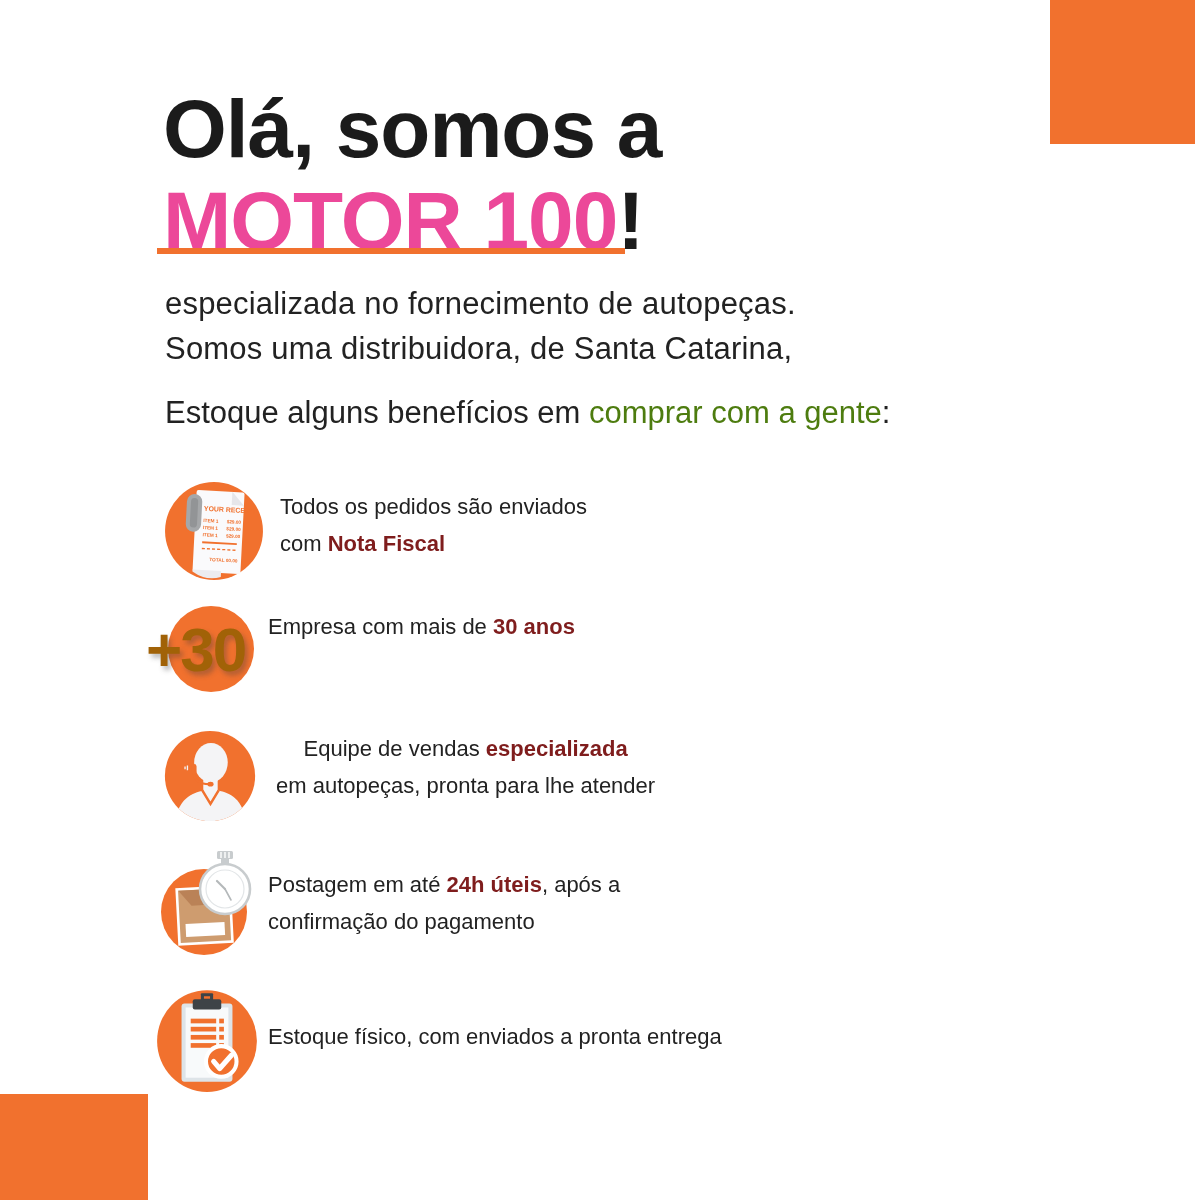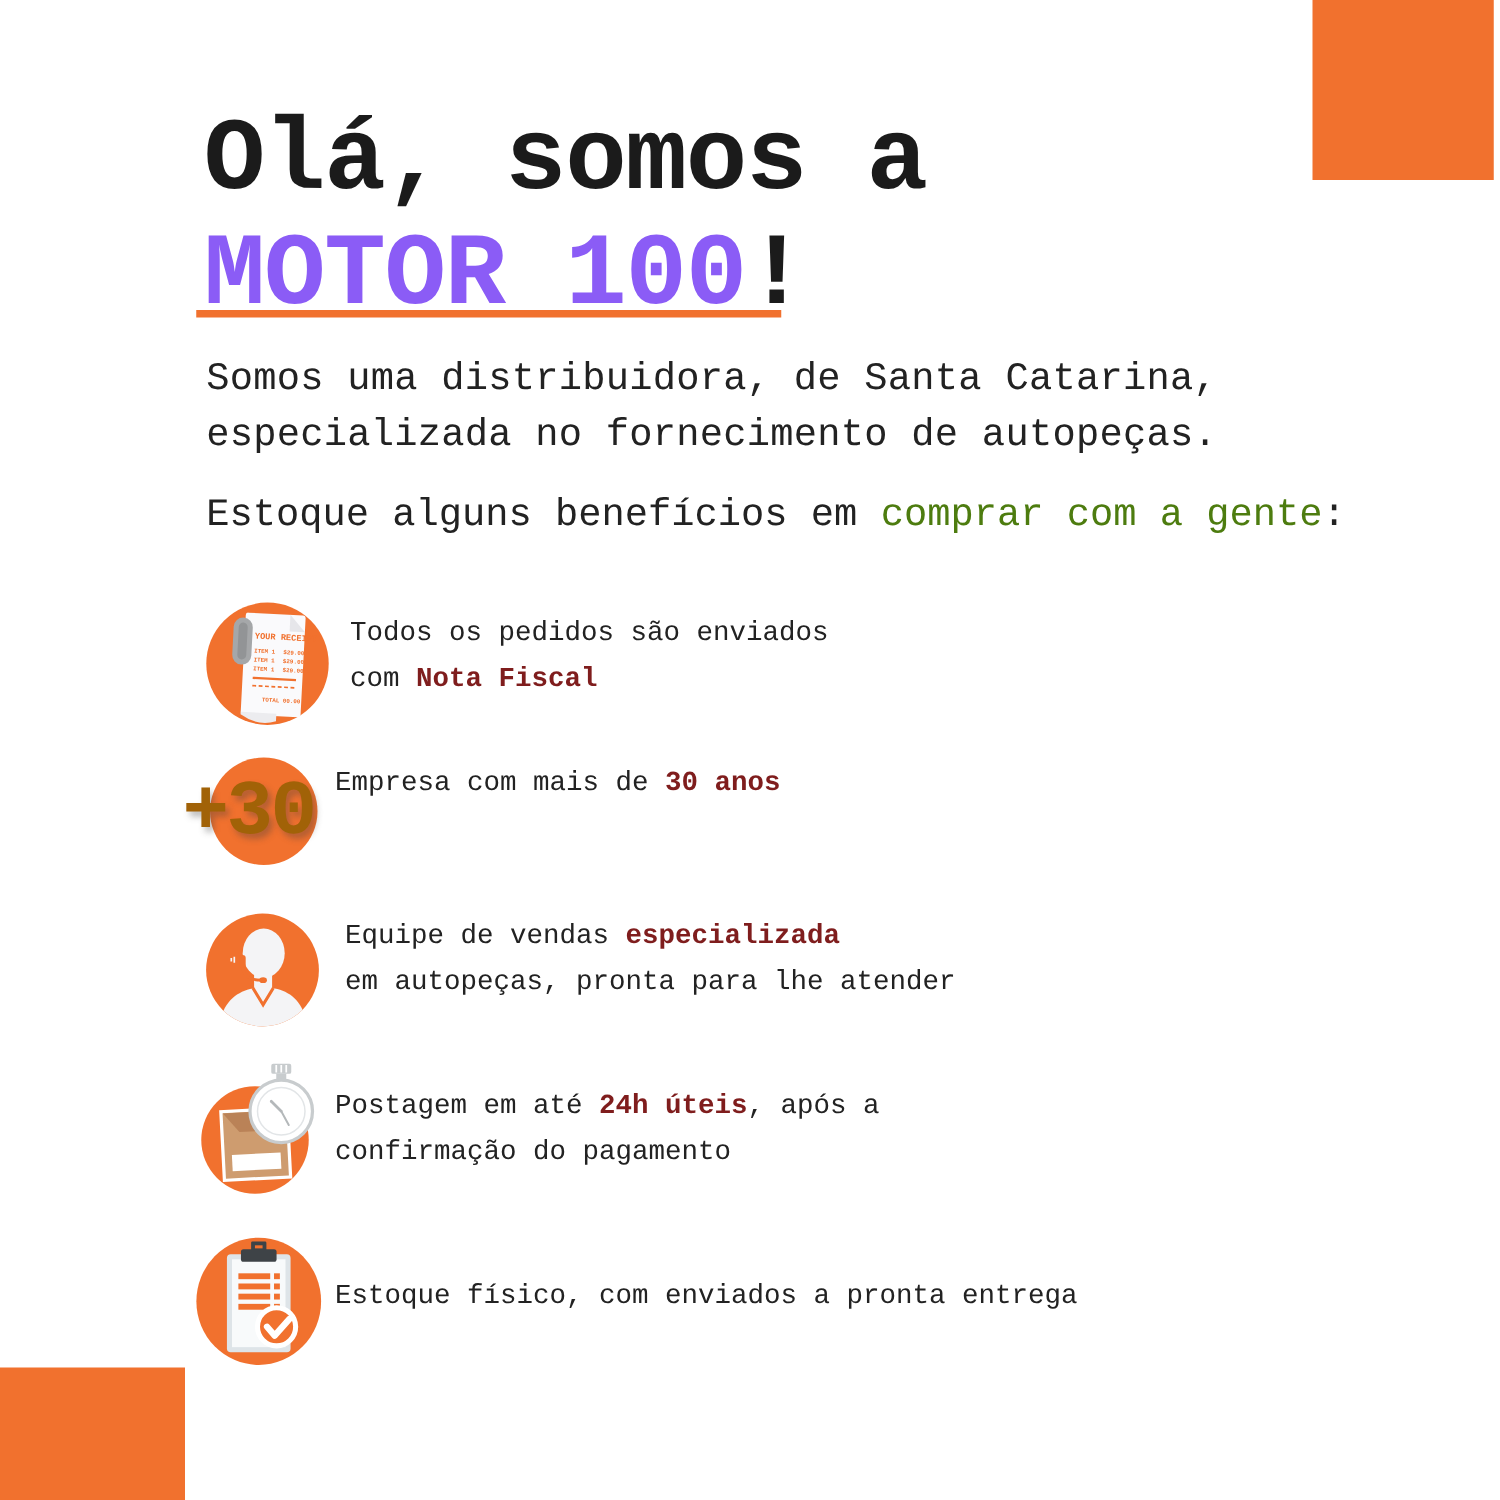--- a/index.html
+++ b/index.html
@@ -5,40 +5,39 @@
   * { margin: 0; padding: 0; box-sizing: border-box; }
   html, body { background: #ffffff; }
   body { font-family: "Liberation Sans", sans-serif; }
 
   .canvas {
     position: relative;
     width: 1195px;
     height: 1200px;
     background: #ffffff;
     overflow: hidden;
-    font-family: Liberation Mono, monospace;
   }
 
   .decor-square { position: absolute; background: #F1712E; }
   .decor-square.top-right { left: 1050px; top: 0; width: 150px; height: 144px; }
   .decor-square.bottom-left { left: 0; top: 1094px; width: 148px; height: 106px; }
 
   .title {
     position: absolute;
     left: 163px;
     color: #1b1b1b;
     font-size: 82px;
     font-weight: bold;
     letter-spacing: -1px;
     line-height: 1;
     white-space: nowrap;
   }
   .title-line1 { top: 88px; }
   .title-line2 { top: 180px; }
-  .brand { color: #8b5cf6; }
+  .brand { color: #ec4899; }
   .excl { color: #1b1b1b; }
   .title-underline {
     position: absolute;
     left: 157px;
     top: 248px;
     width: 468px;
     height: 6px;
     background: #F1712E;
   }
 
@@ -99,22 +98,22 @@
   <div class="decor-square top-right"></div>
   <div class="decor-square bottom-left"></div>
 
   <div class="title title-line1">Olá, somos a</div>
   <div class="title title-line2">
     <span class="brand">MOTOR 100</span><span class="excl">!</span>
   </div>
   <div class="title-underline"></div>
 
   <div class="intro">
+    <div>especializada no fornecimento de autopeças.</div>
     <div>Somos uma distribuidora, de Santa Catarina,</div>
-    <div>especializada no fornecimento de autopeças.</div>
   </div>
 
   <div class="lead">
     <span>Estoque alguns benefícios em </span><span class="hl-light">comprar com a gente</span><span>:</span>
   </div>
 
   <div class="icon-wrap" style="left:163px; top:480px;">
     <svg width="102" height="102" viewBox="0 0 100 100">
       <circle cx="50" cy="50" r="48" fill="#F1712E"></circle>
       <g transform="rotate(3 55 50)">
@@ -163,21 +162,21 @@
         <ellipse cx="51" cy="36" rx="17.5" ry="20.5" fill="#F4F4F6"></ellipse>
         <path d="M42,65 L50.5,79 L59,65" stroke="#F1712E" stroke-width="2.6" fill="none"></path>
         <rect x="30.5" y="37.5" width="5.5" height="11" rx="2.6" fill="#F1712E"></rect>
         <path d="M33.5,48 C34.5,55.5 41,58.5 49,58.5" stroke="#F1712E" stroke-width="2.3" fill="none"></path>
         <ellipse cx="50.5" cy="58.5" rx="3.2" ry="2.4" fill="#F1712E"></ellipse>
         <line x1="26.5" y1="39" x2="26.5" y2="44" stroke="#F4F4F6" stroke-width="1.4"></line>
         <line x1="24" y1="40" x2="24" y2="43" stroke="#F4F4F6" stroke-width="1.4"></line>
       </g>
     </svg>
   </div>
-  <div class="benefit-text" style="left:276px; top:730px;">
+  <div class="benefit-text" style="left:276px; top:730px;text-align:center;">
     <div><span>Equipe de vendas </span><span class="hl">especializada</span></div>
     <div>em autopeças, pronta para lhe atender</div>
   </div>
 
   <div class="icon-wrap" style="left:158px; top:848px;">
     <svg width="100" height="110" viewBox="0 0 100 110">
       <circle cx="46" cy="64" r="43" fill="#F1712E"></circle>
       <g transform="rotate(-3 46 66)">
         <rect x="20" y="40" width="53" height="55" fill="#CE9C6F" stroke="#FFFFFF" stroke-width="2.6"></rect>
         <path d="M21.5,41.5 H71.5 L59,57 H34 Z" fill="#BA8257"></path>

